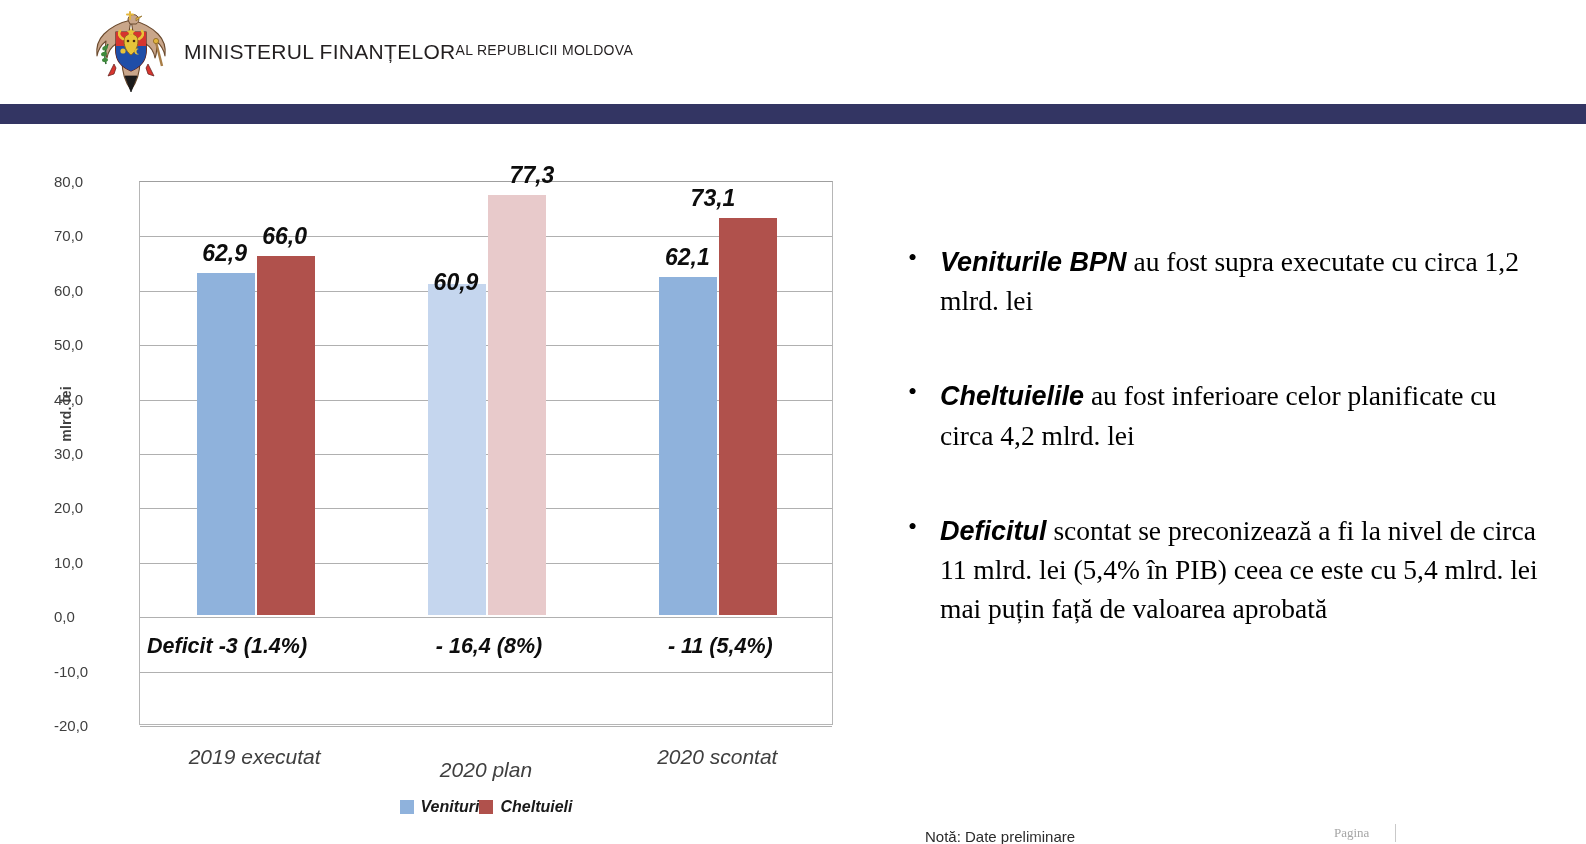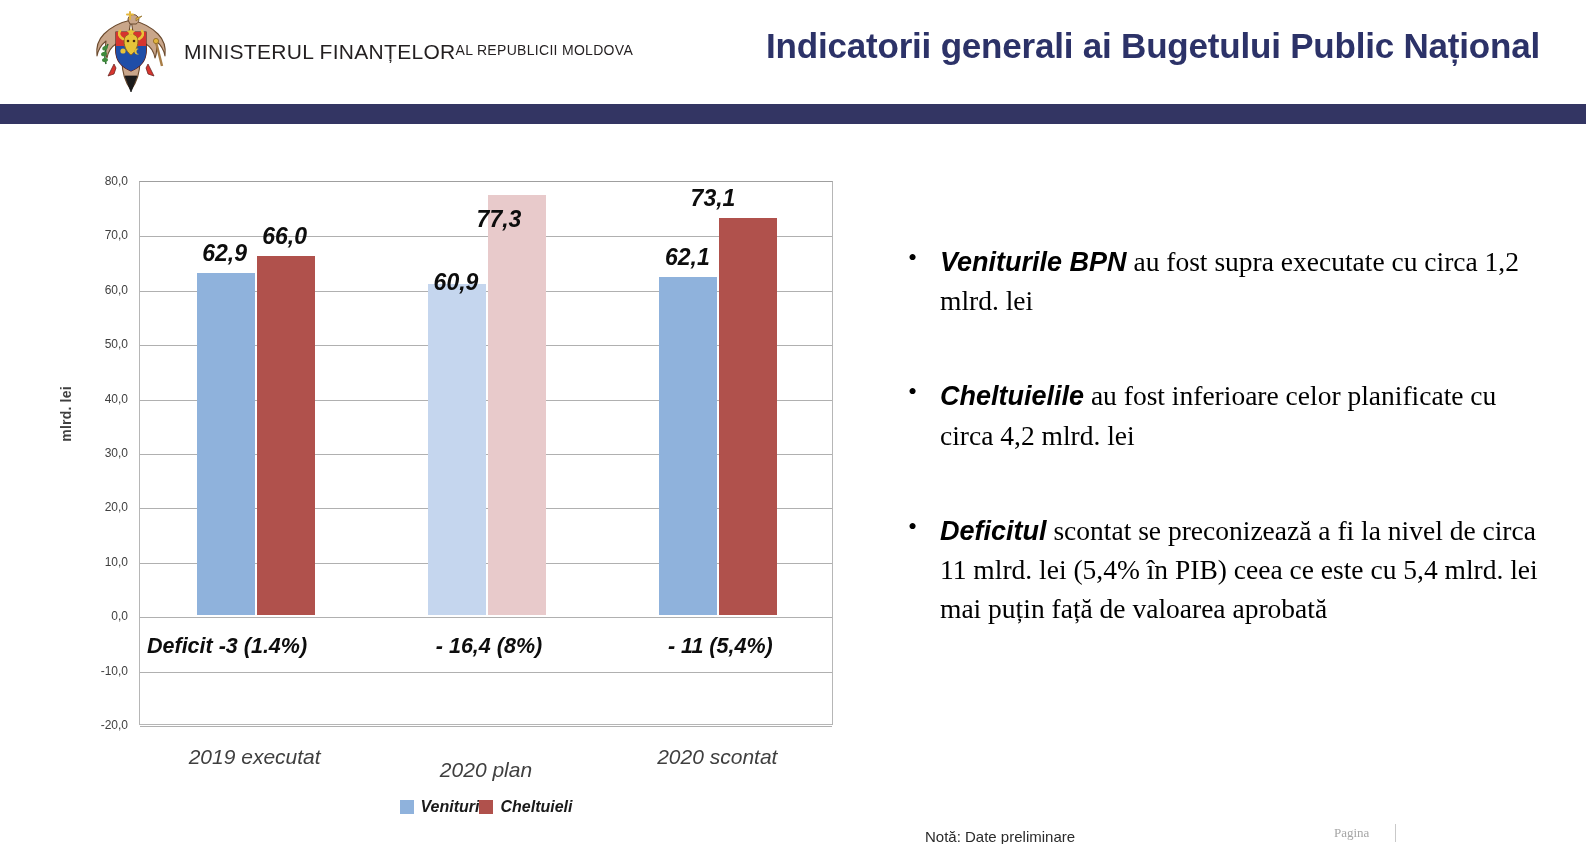--- a/index.html
+++ b/index.html
@@ -82,22 +82,22 @@
   }
   #y-ticks {
     position: absolute;
     left: 12px; top: 0;
     width: 74px; height: 556px;
   }
   .y-tick {
     position: absolute;
     right: 0;
     width: 74px;
-    text-align: right;
-    font-size: 12px;
+    text-align: left;
+    font-size: 15px;
     color: #3f3f3f;
     font-family: "Liberation Sans", sans-serif;
     transform: translateY(-50%);
   }
   #plot {
     position: absolute;
     left: 97px; top: 13px;
     width: 694px; height: 544px;
     border: 1px solid #b6b6b6;
     border-top: 1px solid #9f9f9f;
@@ -262,21 +262,20 @@
       <path d="M22 58 L16 70 L22 68 L24 62 Z" fill="#d6352f" stroke="#5a1c19" stroke-width="0.7"></path>
       <path d="M56 58 L62 70 L56 68 L54 62 Z" fill="#d6352f" stroke="#5a1c19" stroke-width="0.7"></path>
     </svg>
 
     <div class="brand-text">
       <div id="brand-line1">MINISTERUL FINANȚELOR</div>
       <div id="brand-line2">AL REPUBLICII MOLDOVA</div>
     </div>
   </div>
 
-  <div id="slide-title">Indicatorii generali ai Bugetului Public Național</div>
 </div>
 <div id="header-rule"></div>
 
 <div id="chart-block">
 
   <div id="y-axis-title">mlrd. lei</div>
 
   <div id="y-ticks">
       <div class="y-tick" style="top: 13px;">80,0</div>
       <div class="y-tick" style="top: 67.4px;">70,0</div>
@@ -313,21 +312,21 @@
         <div class="bar" style="left: 579.333px; width: 58px; height: 397.664px; bottom: 108.8px; background: rgb(176, 81, 76);"></div>
       </div>
   </div>
 
   <div id="overlay">
       <div class="bar-label" style="left: 141.667px; width: 82px; top: 72.024px;">62,9</div>
       <div class="bar-label" style="left: 201.667px; width: 82px; top: 55.16px;">66,0</div>
       <div class="deficit-label" style="left: 105px; width: 221.333px; top: 466.2px; text-align: left;">Deficit -3 (1.4%)</div>
       <div class="cat-label" style="left: 97px; width: 231.333px; top: 577px; text-align: center;">2019 executat</div>
       <div class="bar-label" style="left: 373px; width: 82px; top: 82.904px; margin-top: 18px;">60,9</div>
-      <div class="bar-label" style="left: 416px; width: 82px; top: -6.312px; margin-top: 44px;">77,3</div>
+      <div class="bar-label" style="left: 449px; width: 82px; top: -6.312px;">77,3</div>
       <div class="deficit-label" style="left: 336.333px; width: 221.333px; top: 466.2px; text-align: center;">- 16,4 (8%)</div>
       <div class="cat-label" style="left: 328.333px; width: 231.333px; top: 577px; text-align: center; margin-top: 13px;">2020 plan</div>
       <div class="bar-label" style="left: 604.333px; width: 82px; top: 76.376px;">62,1</div>
       <div class="bar-label" style="left: 630px; width: 82px; top: 16.536px;">73,1</div>
       <div class="deficit-label" style="left: 567.667px; width: 221.333px; top: 466.2px; text-align: center;">- 11 (5,4%)</div>
       <div class="cat-label" style="left: 559.667px; width: 231.333px; top: 577px; text-align: center;">2020  scontat</div>
     </div>
 
   <div id="legend">
       <div class="legend-item">

